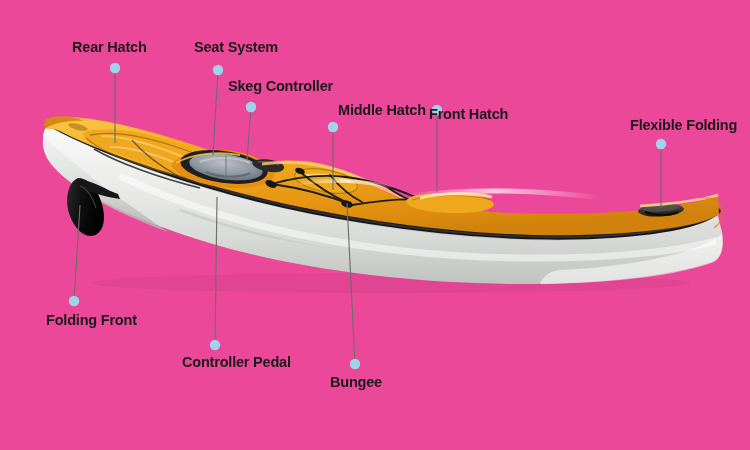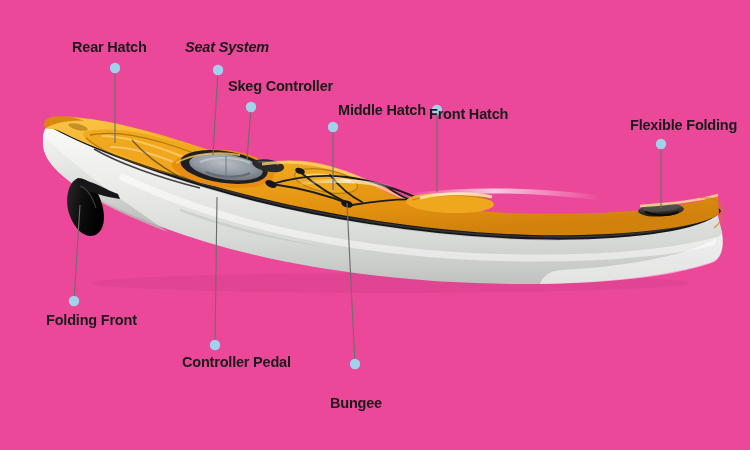--- a/index.html
+++ b/index.html
@@ -281,23 +281,23 @@
         <circle cx="74" cy="301" r="5.2" class="leader-dot" fill="#9fd3ec"></circle>
         <line x1="215" y1="345" x2="217" y2="197" class="leader-line"></line>
         <circle cx="215" cy="345" r="5.2" class="leader-dot" fill="#9fd3ec"></circle>
         <line x1="355" y1="364" x2="347" y2="203" class="leader-line"></line>
         <circle cx="355" cy="364" r="5.2" class="leader-dot" fill="#9fd3ec"></circle>
       </g>
   </svg>
 
   <div id="label-layer">
       <div class="callout-label" style="left: 72px; top: 40px;">Rear Hatch</div>
-      <div class="callout-label" style="left: 185px; top: 40px; font-style: italic;">Seat System</div>
+      <div class="callout-label" style="left: 194px; top: 40px;">Seat System</div>
       <div class="callout-label" style="left: 228px; top: 79px;">Skeg Controller</div>
       <div class="callout-label" style="left: 338px; top: 103px;">Middle Hatch</div>
       <div class="callout-label" style="left: 429px; top: 83px; margin-top: 24px;">Front Hatch</div>
       <div class="callout-label" style="left: 630px; top: 118px;">Flexible Folding</div>
       <div class="callout-label" style="left: 46px; top: 313px;">Folding Front</div>
       <div class="callout-label" style="left: 182px; top: 355px;">Controller Pedal</div>
-      <div class="callout-label" style="left: 330px; top: 375px; margin-top: 21px;">Bungee</div>
+      <div class="callout-label" style="left: 330px; top: 375px;">Bungee</div>
     </div>
 
 </div>
 
 </body></html>

